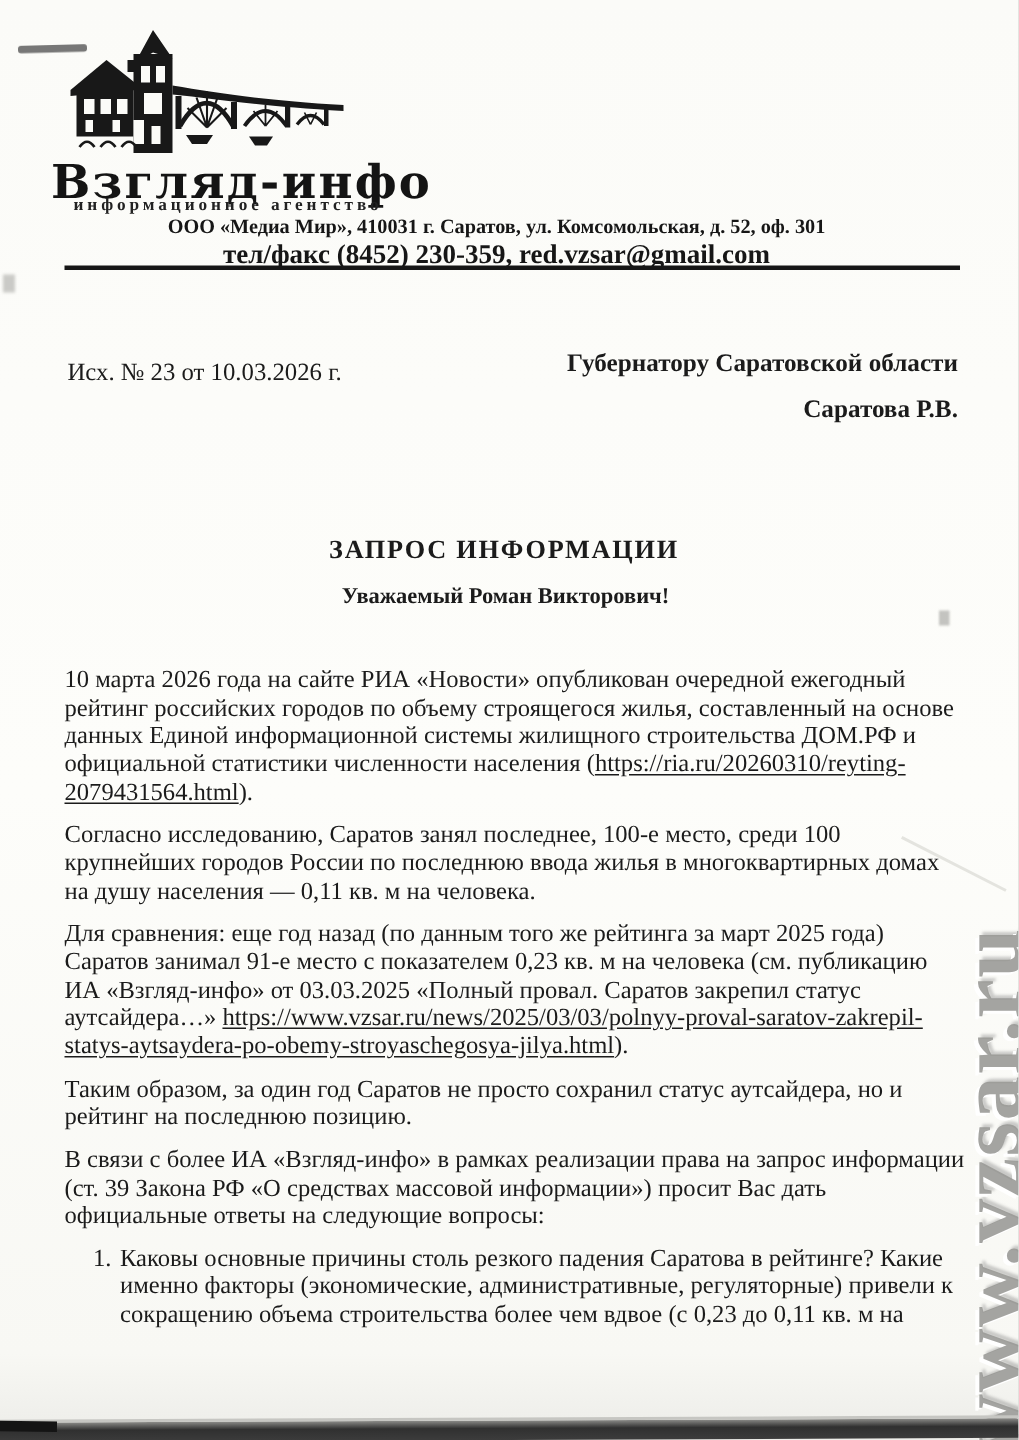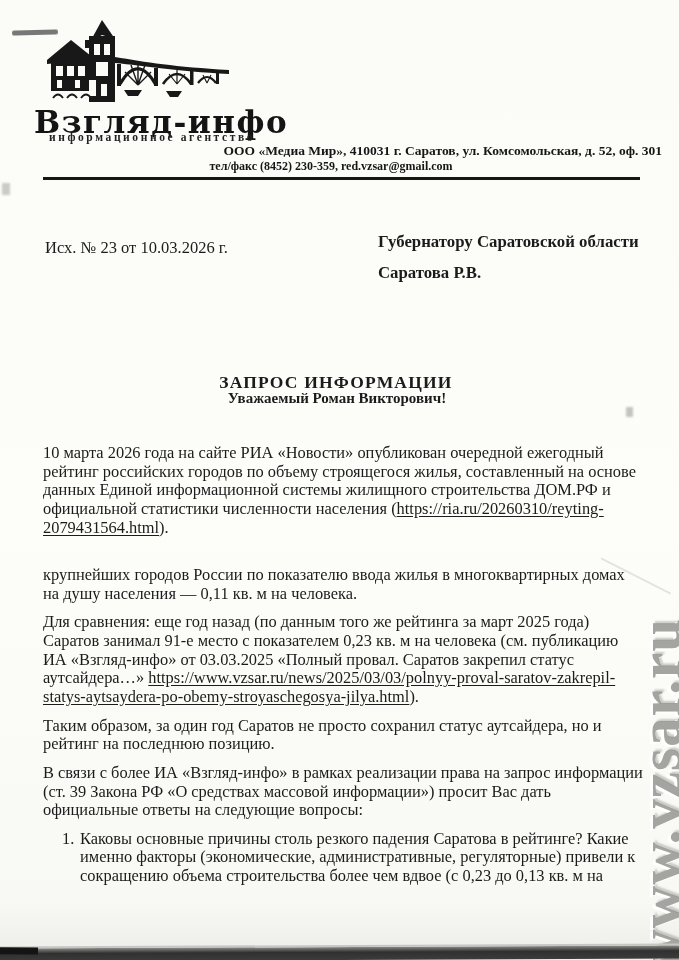--- a/index.html
+++ b/index.html
@@ -13,30 +13,30 @@
   .logo-svg{position:absolute;left:45px;top:20px;width:185px;height:86px;}
   .brand{
     position:absolute;left:34px;top:104px;
     font-family:"DejaVu Serif","Liberation Serif",serif;
     font-weight:bold;font-size:31px;letter-spacing:1.5px;color:#141414;white-space:nowrap;
   }
   .brand-sub{
     position:absolute;left:49px;top:131px;
     font-weight:bold;font-size:11.5px;letter-spacing:2.6px;color:#222;white-space:nowrap;
   }
-  .org-line{position:absolute;left:0;top:143px;width:662px;text-align:right;
+  .org-line{position:absolute;left:0;top:143px;width:662px;text-align:center;
     font-weight:bold;font-size:13.5px;white-space:nowrap;color:#161616;}
   .contact-line{position:absolute;left:0;top:159px;width:662px;text-align:center;
-    font-weight:bold;font-size:12px;white-space:nowrap;color:#161616;}
+    font-weight:bold;font-size:18px;white-space:nowrap;color:#161616;}
   .lh-rule{position:absolute;left:43px;top:177px;width:597px;height:2.5px;background:#161616;}
   
   .ref{position:absolute;left:45px;top:194px;font-size:16.5px;white-space:nowrap;margin-top:44px;}
-  .addressee{position:absolute;left:378px;top:226px;font-weight:bold;font-size:16.8px;line-height:31px;white-space:nowrap;}
+  .addressee{position:absolute;left:378px;top:226px;font-weight:bold;font-size:16.8px;line-height:31px;white-space:nowrap;text-align:right;}
   
-  .doc-title{position:absolute;left:0;top:372px;width:672px;text-align:center;
+  .doc-title{position:absolute;left:0;top:356px;width:672px;text-align:center;
     font-weight:bold;font-size:17.5px;letter-spacing:1.2px;white-space:nowrap;}
   .salutation{position:absolute;left:0;top:390px;width:674px;text-align:center;
     font-weight:bold;font-size:15px;white-space:nowrap;}
   
   .letter-body{position:absolute;left:43px;top:444px;width:610px;}
   .para{margin:0 0 10px 0;font-size:16.4px;line-height:18.65px;white-space:nowrap;}
   .u{text-decoration:underline;text-underline-offset:2px;}
   .list-item{position:relative;padding-left:37px;font-size:16.4px;line-height:18.65px;white-space:nowrap;}
   .list-marker{position:absolute;left:19px;top:0;}
   
@@ -141,23 +141,23 @@
   <div class="addressee">
     <div>Губернатору Саратовской области</div>
     <div>Саратова Р.В.</div>
   </div>
 
   <div class="doc-title">ЗАПРОС ИНФОРМАЦИИ</div>
   <div class="salutation">Уважаемый Роман Викторович!</div>
 
   <div class="letter-body" id="letter-body">
       <p class="para"><span>10 марта 2026 года на сайте РИА «Новости» опубликован очередной ежегодный</span><br><span>рейтинг российских городов по объему строящегося жилья, составленный на основе</span><br><span>данных Единой информационной системы жилищного строительства ДОМ.РФ и</span><br><span>официальной статистики численности населения (</span><span class="u">https://ria.ru/20260310/reyting-</span><br><span class="u">2079431564.html</span><span>).</span></p>
-      <p class="para"><br><span>крупнейших городов России по показателю ввода жилья в многоквартирных домах</span><br><span>на душу населения — 0,11 кв. м на человека.</span></p>
+      <p class="para"><span>Согласно исследованию, Саратов занял последнее, 100-е место, среди 100</span><br><span>крупнейших городов России по последнюю ввода жилья в многоквартирных домах</span><br><span>на душу населения — 0,11 кв. м на человека.</span></p>
       <p class="para"><span>Для сравнения: еще год назад (по данным того же рейтинга за март 2025 года)</span><br><span>Саратов занимал 91-е место с показателем 0,23 кв. м на человека (см. публикацию</span><br><span>ИА «Взгляд-инфо» от 03.03.2025 «Полный провал. Саратов закрепил статус</span><br><span>аутсайдера…» </span><span class="u">https://www.vzsar.ru/news/2025/03/03/polnyy-proval-saratov-zakrepil-</span><br><span class="u">statys-aytsaydera-po-obemy-stroyaschegosya-jilya.html</span><span>).</span></p>
       <p class="para"><span>Таким образом, за один год Саратов не просто сохранил статус аутсайдера, но и</span><br><span>рейтинг на последнюю позицию.</span></p>
       <p class="para"><span>В связи с более ИА «Взгляд-инфо» в рамках реализации права на запрос информации</span><br><span>(ст. 39 Закона РФ «О средствах массовой информации») просит Вас дать</span><br><span>официальные ответы на следующие вопросы:</span></p>
-      <div class="list-item"><span class="list-marker">1.</span><span>Каковы основные причины столь резкого падения Саратова в рейтинге? Какие</span><br><span>именно факторы (экономические, административные, регуляторные) привели к</span><br><span>сокращению объема строительства более чем вдвое (с 0,23 до 0,13 кв. м на</span></div>
+      <div class="list-item"><span class="list-marker">1.</span><span>Каковы основные причины столь резкого падения Саратова в рейтинге? Какие</span><br><span>именно факторы (экономические, административные, регуляторные) привели к</span><br><span>сокращению объема строительства более чем вдвое (с 0,23 до 0,11 кв. м на</span></div>
     </div>
 
   <div class="watermark">www.vzsar.ru</div>
 
   <div class="bottom-edge"></div>
 </div>
 
 </body></html>

